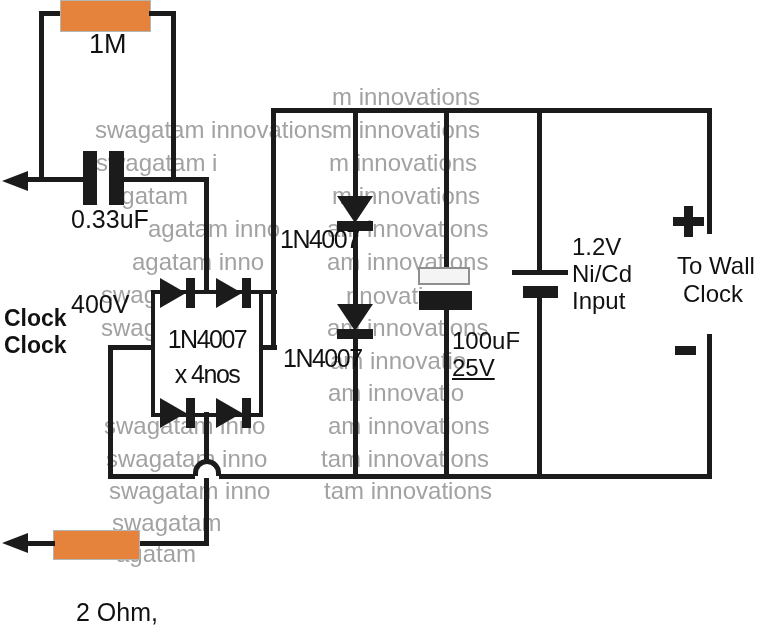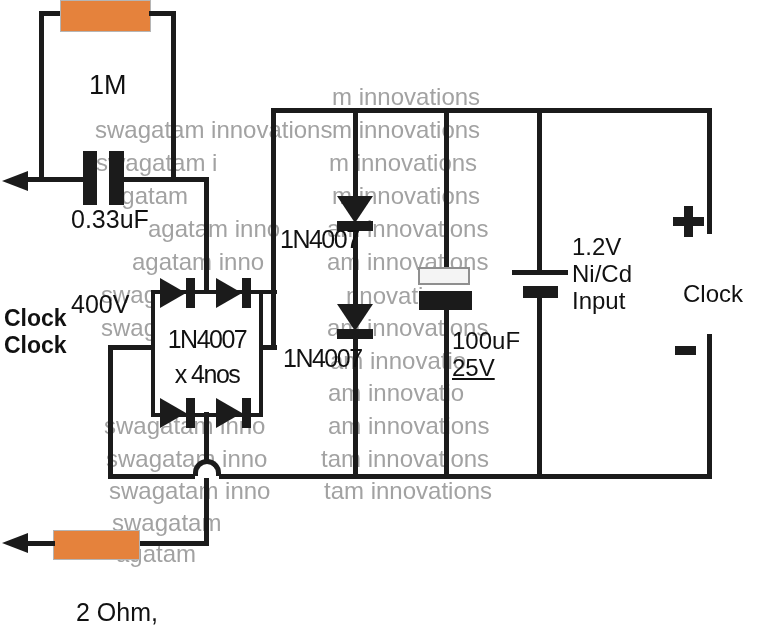--- a/index.html
+++ b/index.html
@@ -130,28 +130,29 @@
   <div class="bar" style="left:512px;top:270px;width:56px;height:5px;"></div>
   <div class="bar" style="left:523px;top:286px;width:35px;height:12px;"></div>
   <div class="wire" style="left:537px;top:297px;width:5px;height:182px;"></div>
 
   <div class="wire" style="left:707px;top:108px;width:5px;height:126px;"></div>
   <div class="wire" style="left:707px;top:334px;width:5px;height:145px;"></div>
   <div class="bar" style="left:673px;top:217px;width:31px;height:9px;" title="+"></div>
   <div class="bar" style="left:684px;top:206px;width:9px;height:31px;"></div>
   <div class="bar" style="left:675px;top:346px;width:21px;height:9px;" title="-"></div>
 
-  <div class="lbl" style="left:89px;top:30px;font-size:27px;margin-top:41px;">1M</div>
+  <div class="lbl" style="left:89px;top:30px;font-size:27px;">1M</div>
   <div class="lbl lbl-big" style="left:71px;top:206px;">0.33uF</div>
   <div class="lbl lbl-big" style="left:71px;top:244px;margin-top:47px;">400V</div>
   <div class="lbl lbl-bold" style="left:4px;top:306px;">Clock</div>
   <div class="lbl lbl-bold" style="left:4px;top:333px;">Clock</div>
   <div class="lbl lbl-cond" style="left:280px;top:226px;">1N4007</div>
   <div class="lbl lbl-cond" style="left:283px;top:345px;">1N4007</div>
   <div class="lbl" style="left:452px;top:328px;">100uF</div>
   <div class="lbl" style="left:452px;top:355px;text-decoration:underline;">25V</div>
   <div class="lbl" style="left:572px;top:234px;">1.2V</div>
   <div class="lbl" style="left:572px;top:261px;">Ni/Cd</div>
   <div class="lbl" style="left:572px;top:288px;">Input</div>
+  <div class="lbl" style="left:677px;top:253px;">To Wall</div>
   <div class="lbl" style="left:677px;top:281px;margin-left:6px;">Clock</div>
   <div class="lbl lbl-big" style="left:76px;top:599px;">2 Ohm,</div>
 
 </div>
 
 </body></html>

